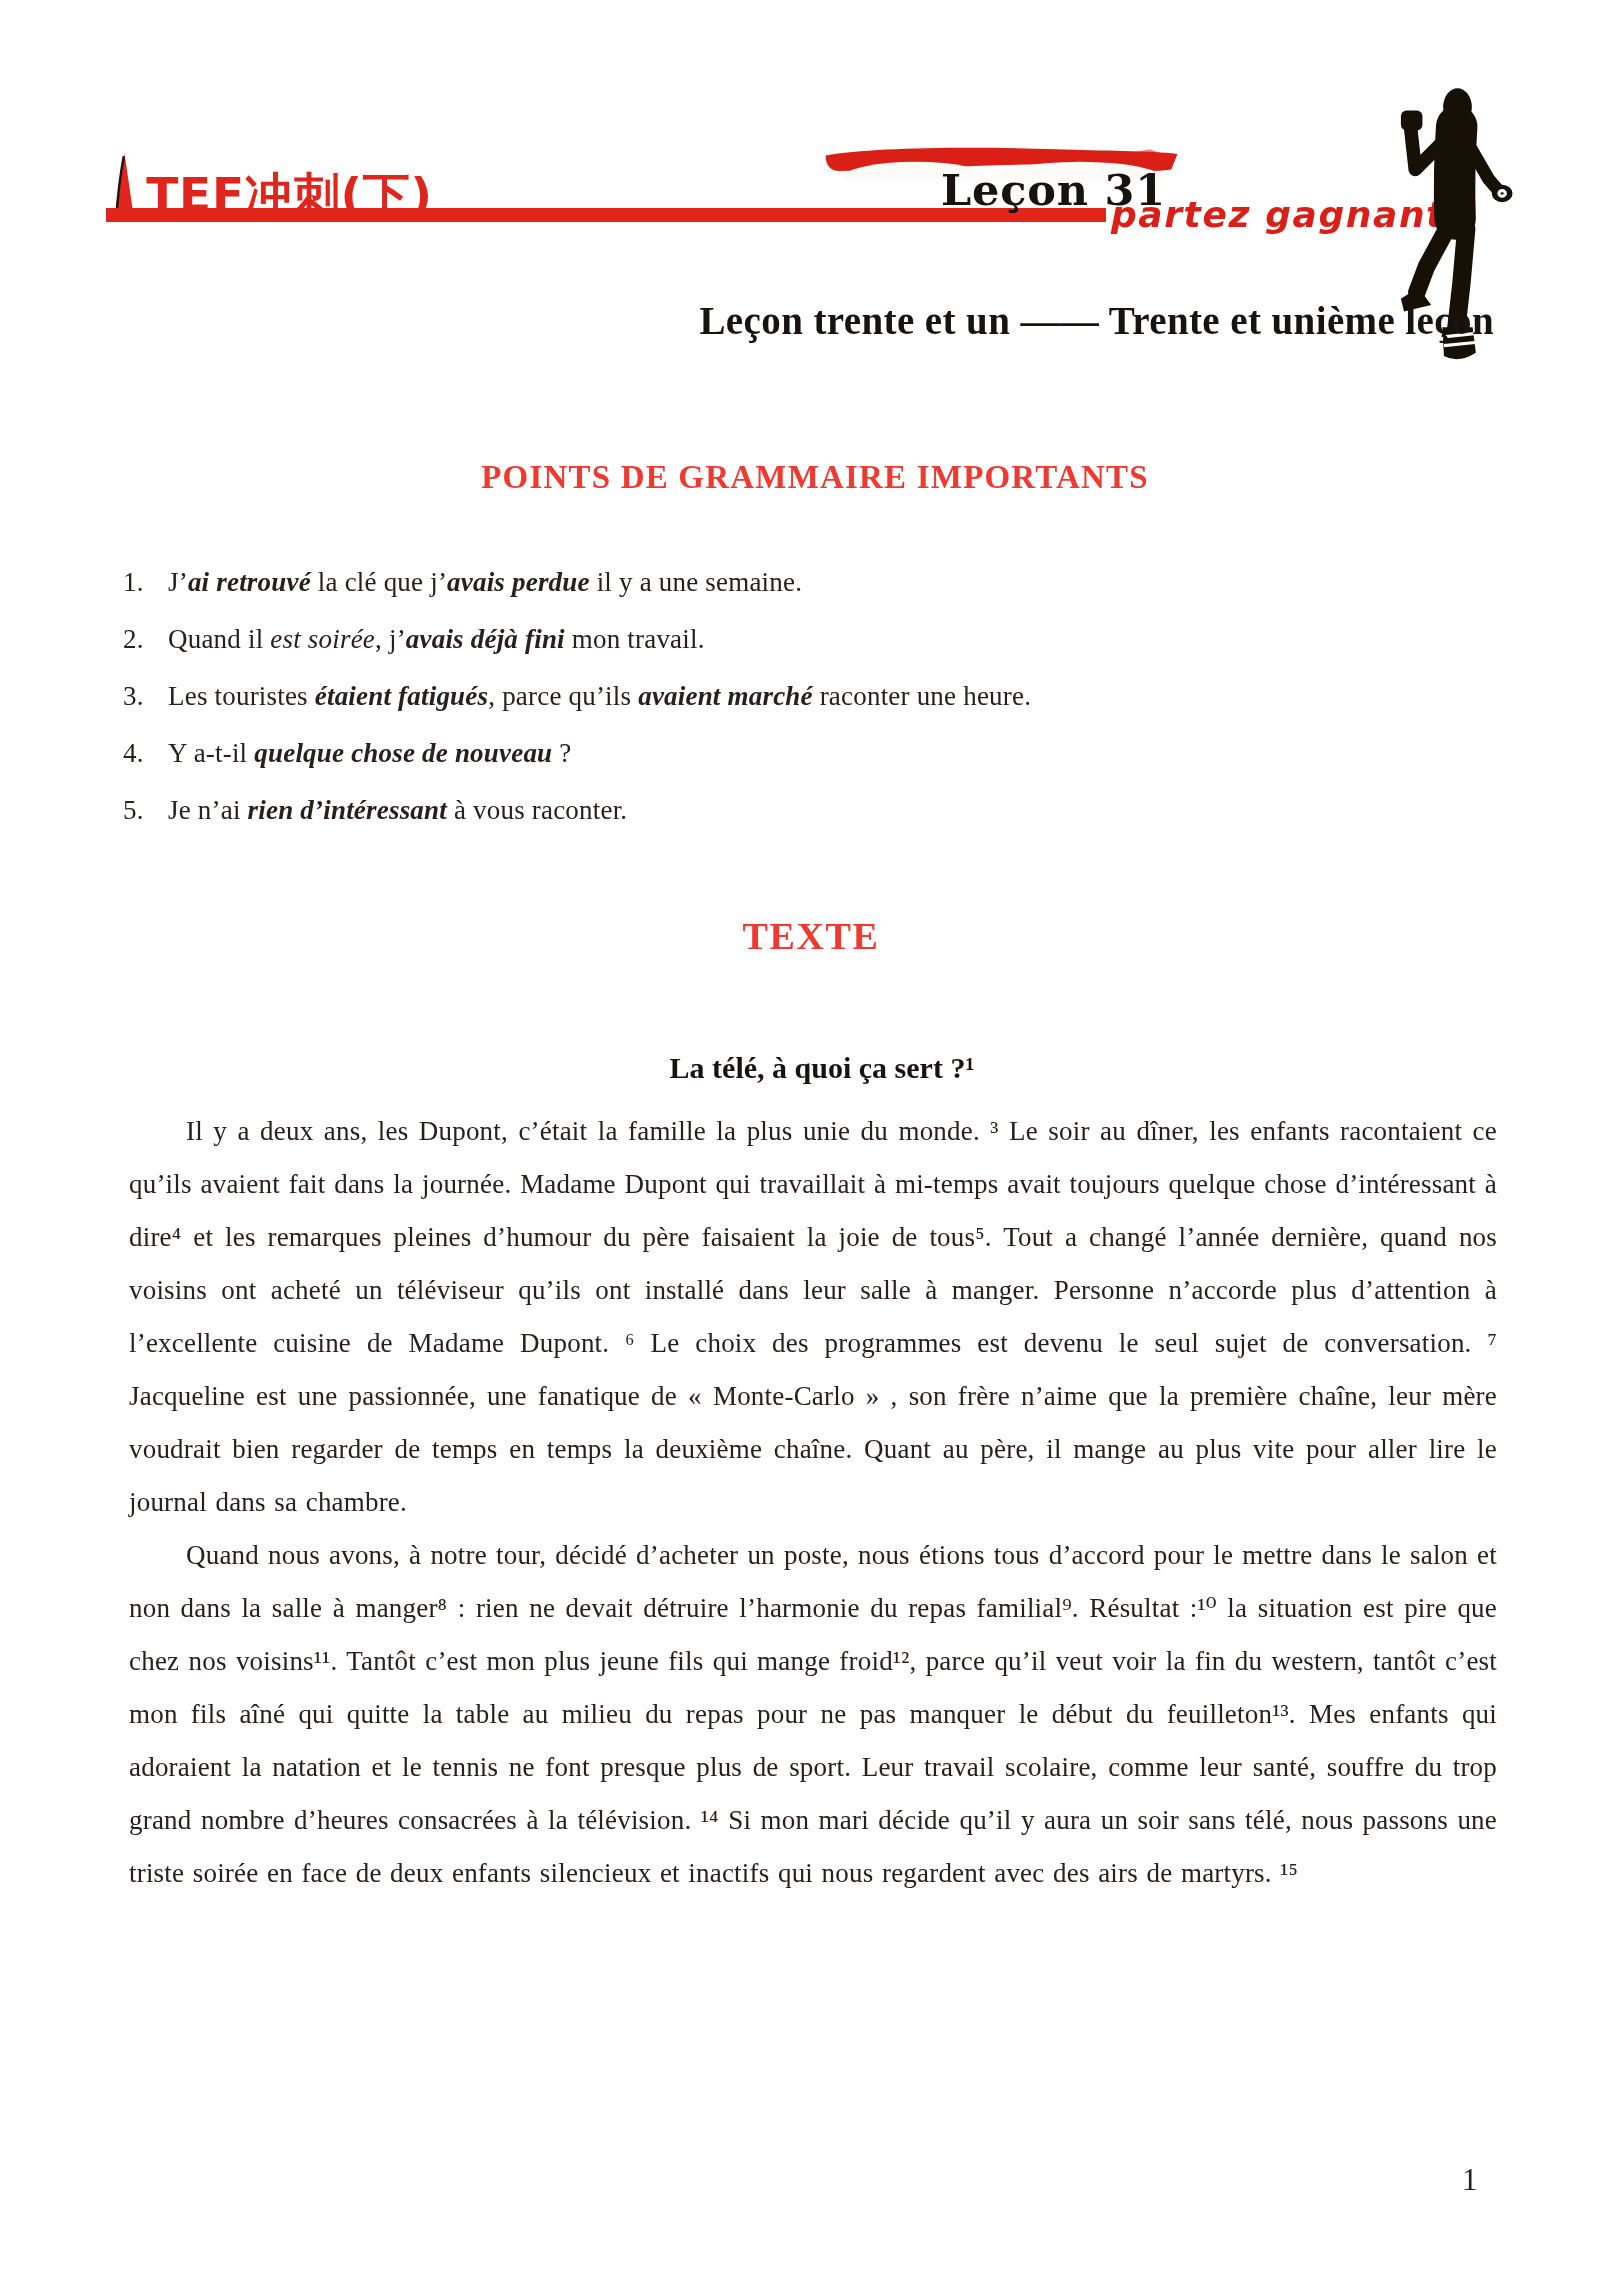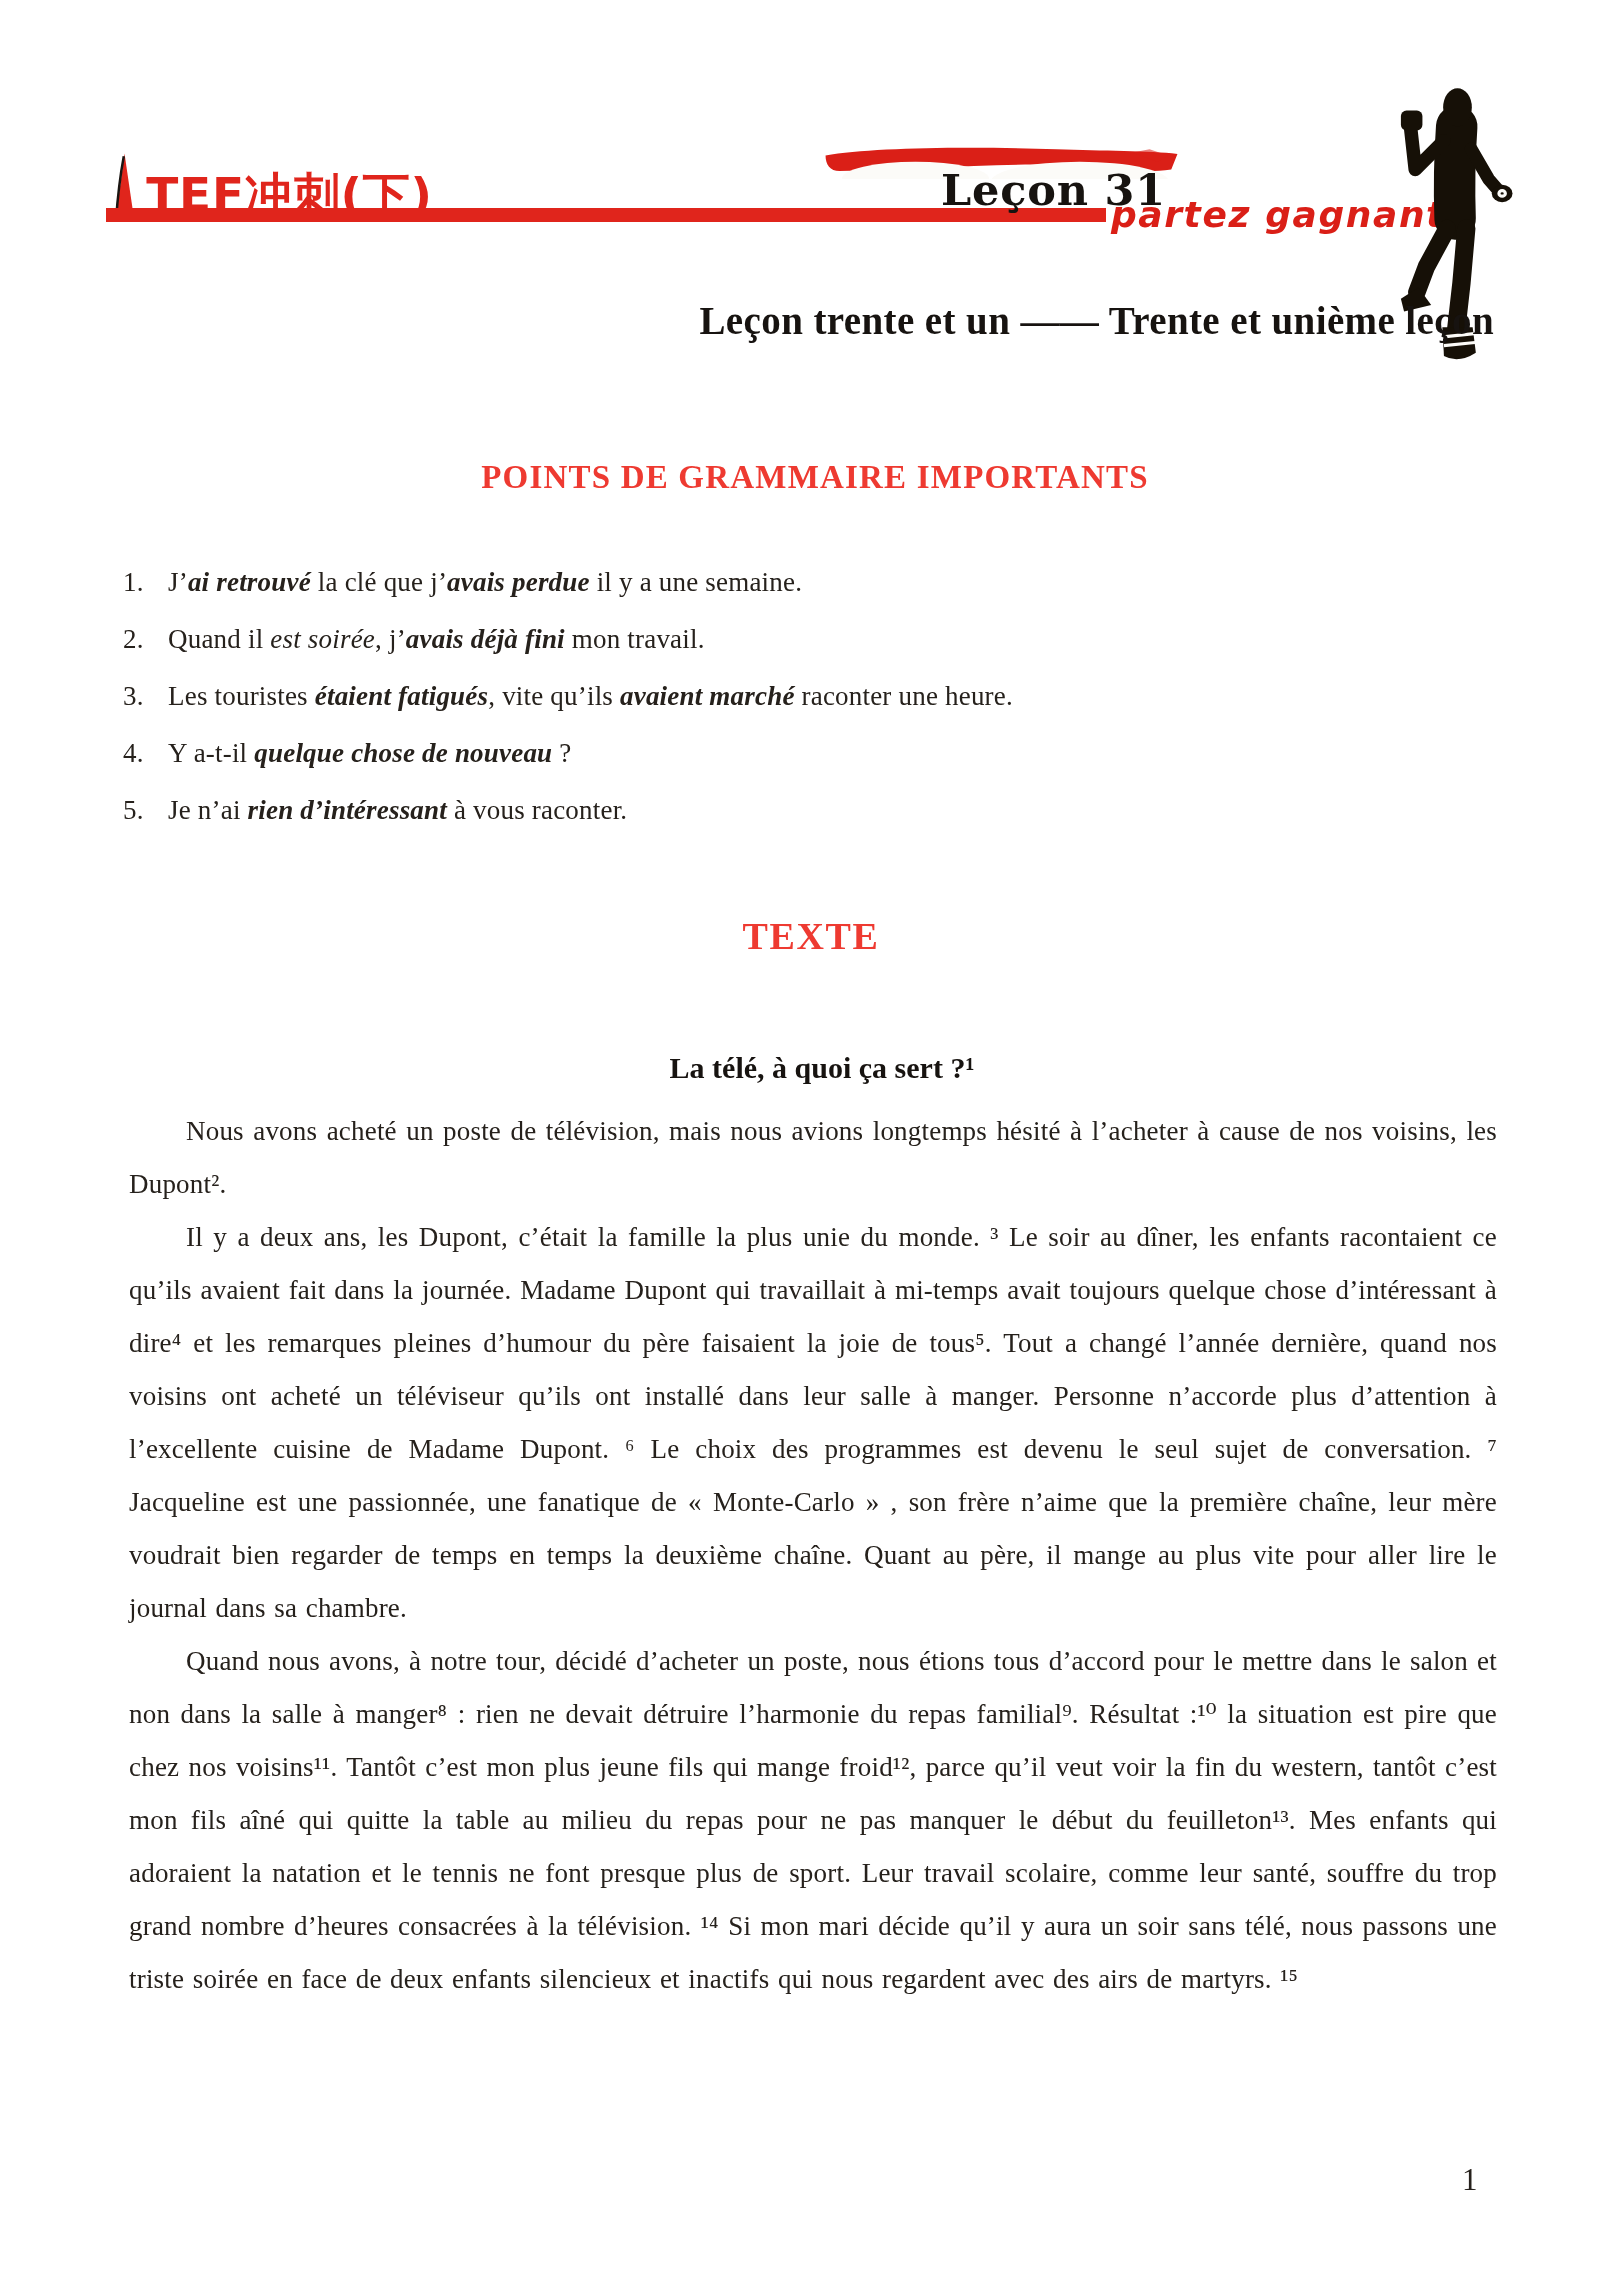--- a/index.html
+++ b/index.html
@@ -132,37 +132,36 @@
     <li>
       <span class="num">1.</span>
       <span class="g-text"><span>J’</span><span class="seg-bi">ai retrouvé</span><span> la clé que j’</span><span class="seg-bi">avais perdue</span><span> il y a une semaine.</span></span>
     </li>
     <li>
       <span class="num">2.</span>
       <span class="g-text"><span>Quand il </span><span class="seg-i">est soirée</span><span>, j’</span><span class="seg-bi">avais déjà fini</span><span> mon travail.</span></span>
     </li>
     <li>
       <span class="num">3.</span>
-      <span class="g-text"><span>Les touristes </span><span class="seg-bi">étaient fatigués</span><span>, vite qu’ils </span><span class="seg-bi">avaient marché</span><span> raconter une heure.</span></span>
+      <span class="g-text"><span>Les touristes </span><span class="seg-bi">étaient fatigués</span><span>, parce qu’ils </span><span class="seg-bi">avaient marché</span><span> raconter une heure.</span></span>
     </li>
     <li>
       <span class="num">4.</span>
       <span class="g-text"><span>Y a-t-il </span><span class="seg-bi">quelque chose de nouveau</span><span> ?</span></span>
     </li>
     <li>
       <span class="num">5.</span>
       <span class="g-text"><span>Je n’ai </span><span class="seg-bi">rien d’intéressant</span><span> à vous raconter.</span></span>
     </li>
   </ol>
 
   <h2 class="texte-heading">TEXTE</h2>
   <h3 class="texte-subtitle">La télé, à quoi ça sert ?¹</h3>
 
   <div class="body-text">
-    <p>Nous avons acheté un poste de télévision, mais nous avions longtemps hésité à l’acheter à cause de nos voisins, les Dupont².</p>
     <p>Il y a deux ans, les Dupont, c’était la famille la plus unie du monde. ³ Le soir au dîner, les enfants racontaient ce qu’ils avaient fait dans la journée. Madame Dupont qui travaillait à mi-temps avait toujours quelque chose d’intéressant à dire⁴ et les remarques pleines d’humour du père faisaient la joie de tous⁵. Tout a changé l’année dernière, quand nos voisins ont acheté un téléviseur qu’ils ont installé dans leur salle à manger. Personne n’accorde plus d’attention à l’excellente cuisine de Madame Dupont. ⁶ Le choix des programmes est devenu le seul sujet de conversation. ⁷ Jacqueline est une passionnée, une fanatique de « Monte-Carlo » , son frère n’aime que la première chaîne, leur mère voudrait bien regarder de temps en temps la deuxième chaîne. Quant au père, il mange au plus vite pour aller lire le journal dans sa chambre.</p>
     <p>Quand nous avons, à notre tour, décidé d’acheter un poste, nous étions tous d’accord pour le mettre dans le salon et non dans la salle à manger⁸ : rien ne devait détruire l’harmonie du repas familial⁹. Résultat :¹⁰ la situation est pire que chez nos voisins¹¹. Tantôt c’est mon plus jeune fils qui mange froid¹², parce qu’il veut voir la fin du western, tantôt c’est mon fils aîné qui quitte la table au milieu du repas pour ne pas manquer le début du feuilleton¹³. Mes enfants qui adoraient la natation et le tennis ne font presque plus de sport. Leur travail scolaire, comme leur santé, souffre du trop grand nombre d’heures consacrées à la télévision. ¹⁴ Si mon mari décide qu’il y aura un soir sans télé, nous passons une triste soirée en face de deux enfants silencieux et inactifs qui nous regardent avec des airs de martyrs. ¹⁵</p>
   </div>
 
   <div class="page-num">1</div>
 
 </div>
 
 
 </body></html>

